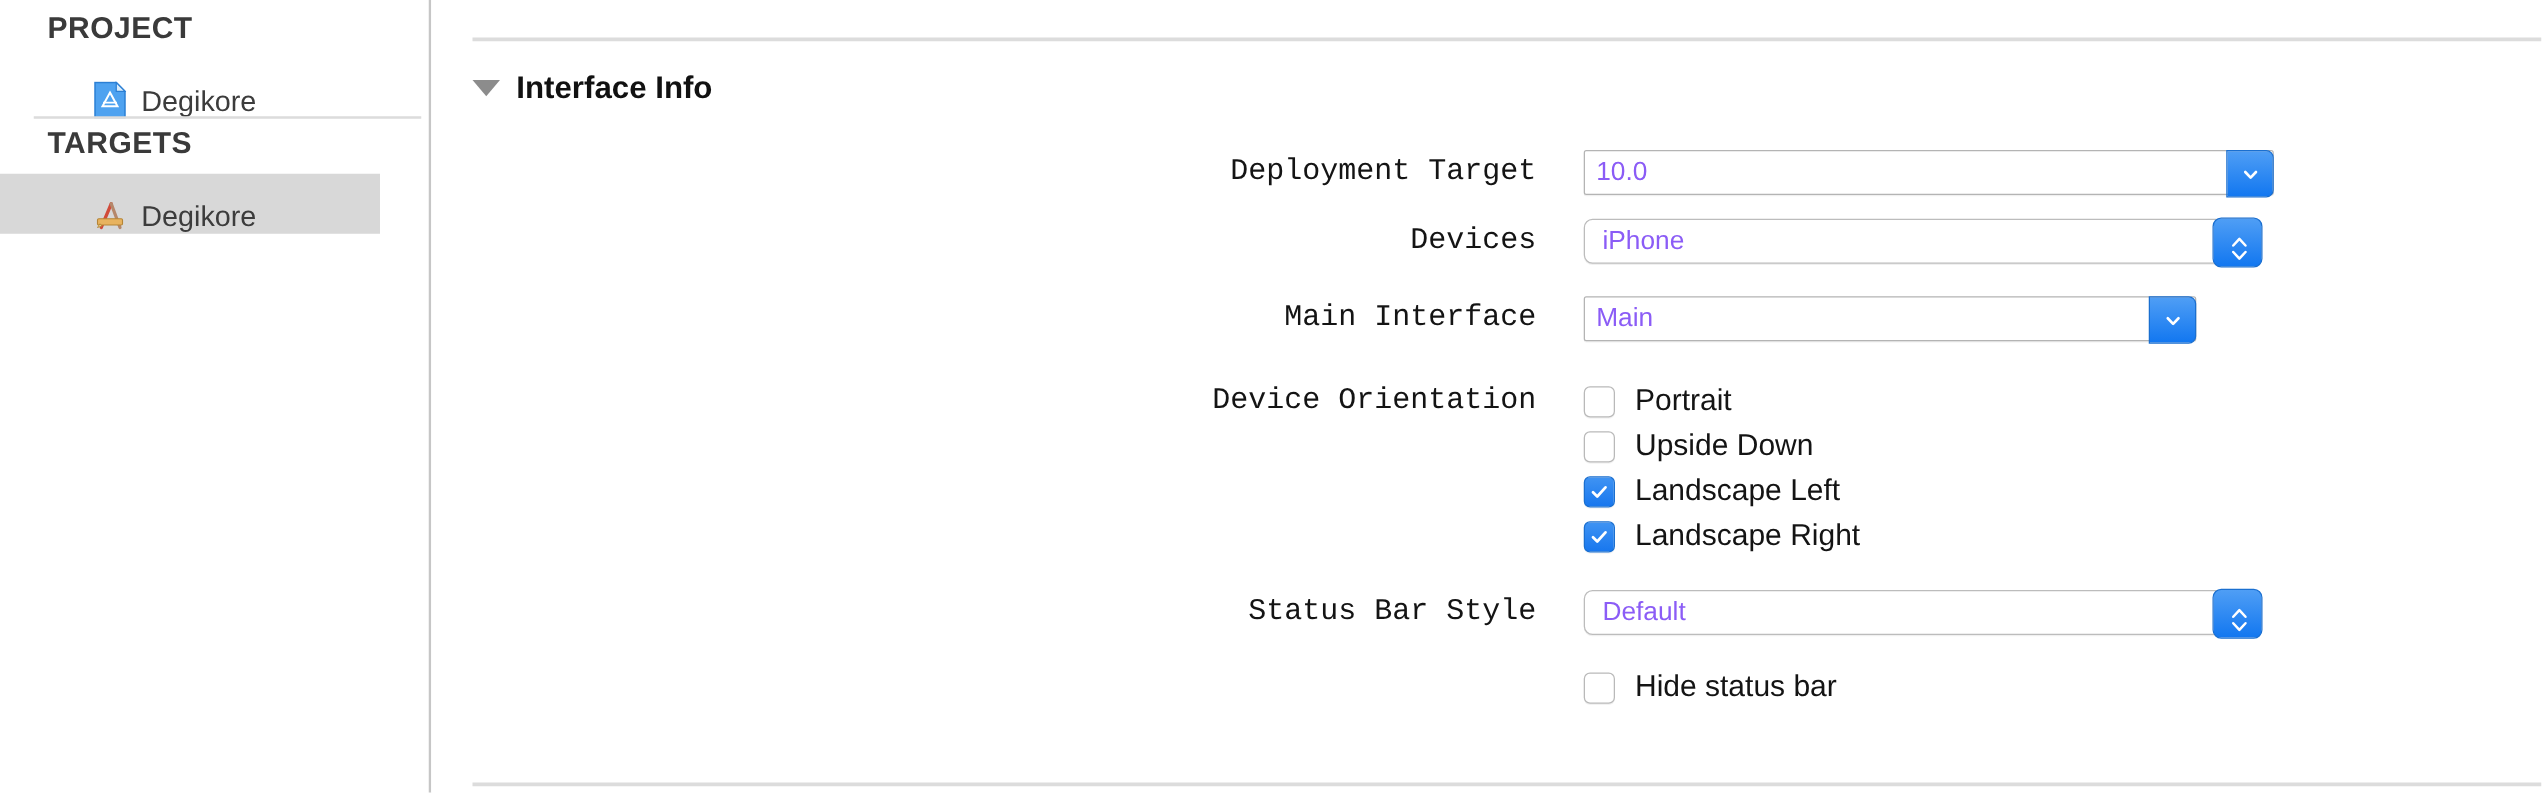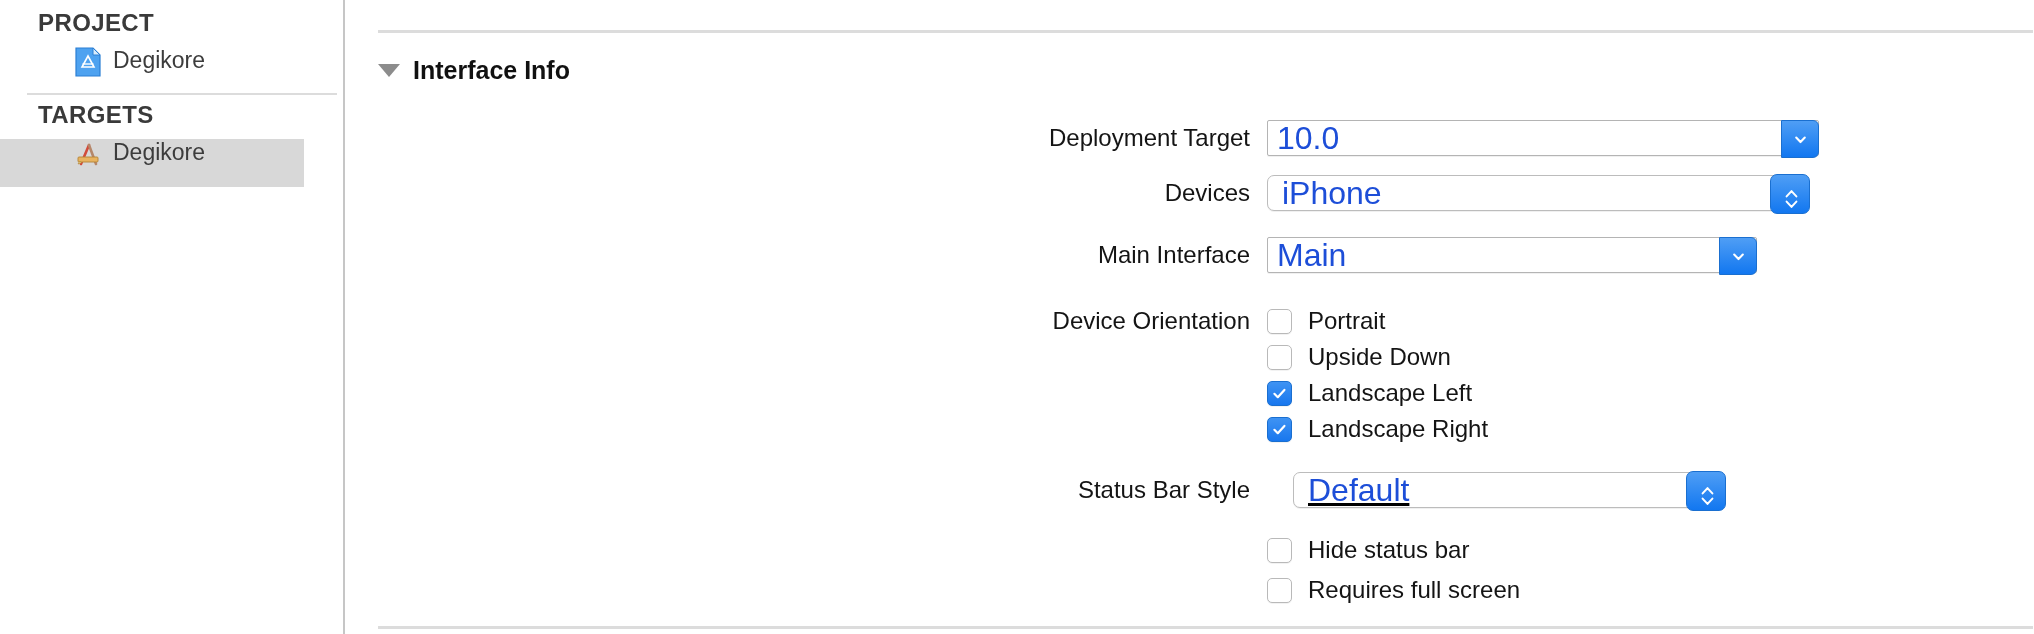--- a/index.html
+++ b/index.html
@@ -51,21 +51,21 @@
   }
   .group-header.project { top: 9px; }
   .group-header.targets { top: 101px; }
 
   .sidebar-row {
     position: absolute;
     left: 0;
     width: 304px;
     height: 48px;
     display: flex;
-    align-items: flex-start;
+    align-items: flex-end;
     box-sizing: border-box;
   }
   .sidebar-row.project-row { top: 47px; }
   .sidebar-row.target-row  { top: 139px; background: #d8d8d8; }
 
   .sidebar-row .row-icon {
     margin-left: 75px;
     width: 26px;
     height: 30px;
     flex: 0 0 auto;
@@ -135,44 +135,45 @@
     position: absolute;
     right: 0;
     width: 400px;
     text-align: right;
     font-size: 24px;
     color: #141414;
     white-space: nowrap;
   }
   .label-wrap {
     position: absolute;
-    left: 505px;
+    left: 484px;
     width: 400px;
     height: 30px;
+    font-family: Liberation Mono, monospace;
   }
 
   .field {
     position: absolute;
     height: 36px;
     background: #ffffff;
     border: 1px solid #b4b4b4;
     border-radius: 2px;
     box-sizing: border-box;
     box-shadow: 0 1px 0 rgba(0,0,0,0.06);
     display: flex;
     align-items: center;
     overflow: visible;
   }
   .field.rounded {
     border-radius: 7px;
     border: 1px solid #bcbcbc;
   }
   .field-value {
-    font-size: 32px;
-    color: #1d4ed8;
+    font-size: 21px;
+    color: #8b5cf6;
     margin-left: 9px;
     white-space: nowrap;
   }
   .field.rounded .field-value { margin-left: 14px; }
 
   
   .btn-blue {
     position: absolute;
     top: -1px;
     width: 38px;
@@ -353,37 +354,33 @@
         <svg width="17" height="17" viewBox="0 0 17 17">
           <path d="M3.4 8.8 L6.8 12.2 L13.4 4.9" fill="none" stroke="#ffffff" stroke-width="2.2" stroke-linecap="round" stroke-linejoin="round"></path>
         </svg>
       </span>
       <span class="check-label">Landscape Left</span>
     </div>
 
     <div class="label-wrap" style="top:476px;">
       <span class="form-label">Status Bar Style</span>
     </div>
-    <div class="field rounded" style="left:948px; top:472px; width:432px;text-decoration:underline;">
+    <div class="field rounded" style="left:922px; top:472px; width:542px;">
       <span class="field-value">Default</span>
       <span class="btn-blue step" style="right:-2px;">
         <span class="chev">
           <svg width="15" height="22" viewBox="0 0 15 22">
             <path d="M2.6 8.4 L7.5 3.1 L12.4 8.4" fill="none" stroke="#ffffff" stroke-width="2" stroke-linecap="round" stroke-linejoin="round"></path>
             <path d="M2.6 13.6 L7.5 18.9 L12.4 13.6" fill="none" stroke="#ffffff" stroke-width="2" stroke-linecap="round" stroke-linejoin="round"></path>
           </svg>
         </span>
       </span>
     </div>
 
     <div class="check-row" style="top:535px;">
       <span class="checkbox"></span>
       <span class="check-label">Hide status bar</span>
     </div>
 
-    <div class="check-row" style="top:575px;">
-      <span class="checkbox"></span>
-      <span class="check-label">Requires full screen</span>
-    </div>
 
     <div class="section-rule bottom"></div>
   </div>
 </div>
 
 </body></html>

